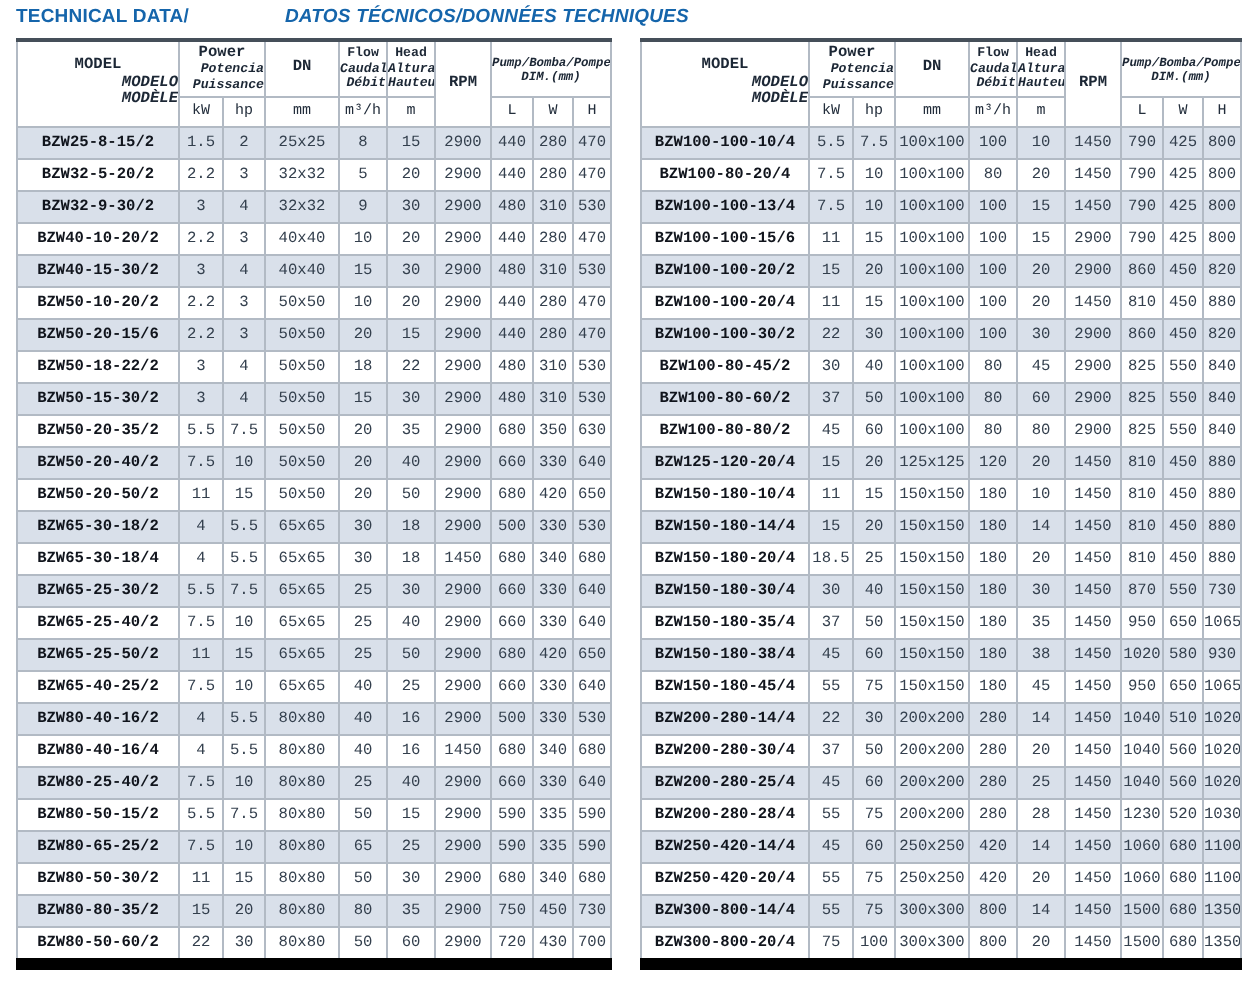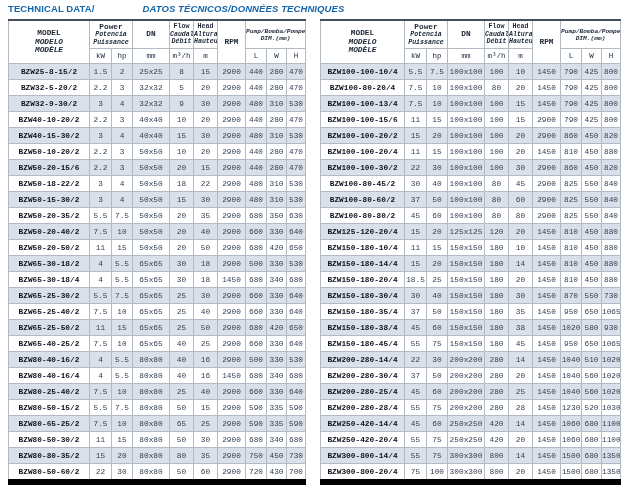--- a/index.html
+++ b/index.html
@@ -15,21 +15,21 @@
   table{border-collapse:collapse;table-layout:fixed;border-top:2px solid #454f59;border-bottom:6px solid #000000;font-family:Liberation Mono, monospace;}
   .t-left{width:297px;}
   .t-right{width:300px;}
   th,td{border:1px solid #b2bac4;padding:0;margin:0;text-align:center;vertical-align:middle;overflow:hidden;white-space:nowrap;}
   thead th{background:#ffffff;color:#1c2735;}
   thead tr.r1 th{height:27px;}
   thead tr.r2 th{height:14px;font-size:7.5px;font-weight:normal;color:#222d3b;margin-top:32px;}
   thead{border-bottom:1px solid #7f8994;}
 
   .lbl{display:block;font-size:7.8px;font-weight:bold;line-height:8.6px;color:#1c2735;}
-  .lbl.it{font-style:italic;}
+  .lbl.it{font-style:italic;text-align:right;}
   .lbl.sm{font-size:6.6px;line-height:7.4px;}
   .dim-lbl{display:block;font-size:6.2px;font-weight:bold;line-height:7px;color:#1c2735;}
   .dim-lbl.it{font-style:italic;}
 
   tbody td{height:15px;font-size:7.8px;color:#333f4d;}
   tbody td.model{font-weight:bold;color:#10141c;margin-top:12px;}
   tbody tr:nth-child(odd){background:#d9e0ea;}
   tbody tr:nth-child(even){background:#ffffff;}
 
   col.c-model{width:81px;}

